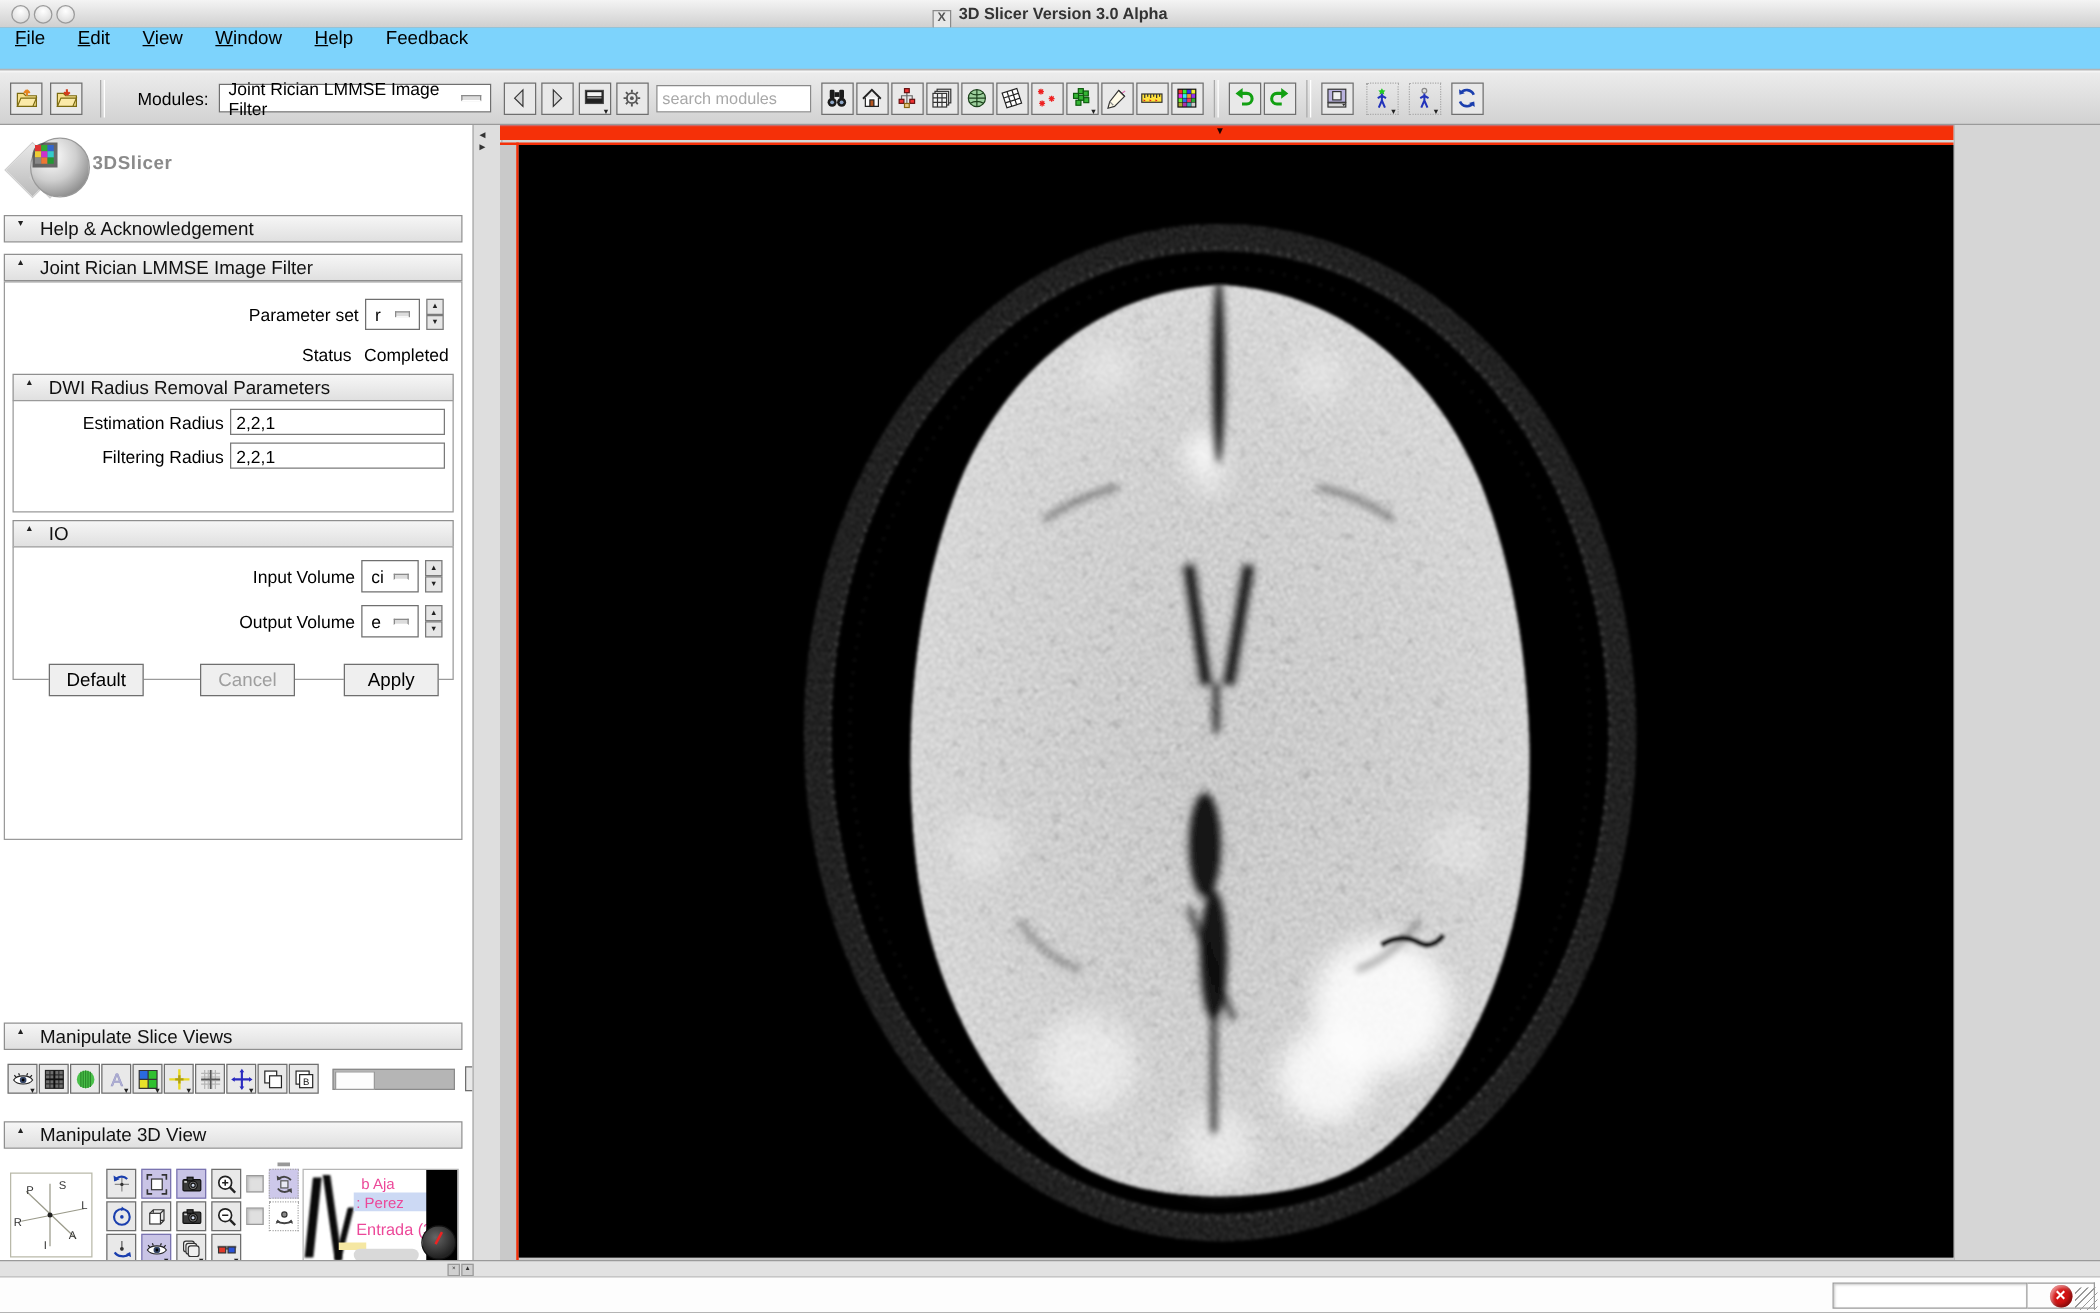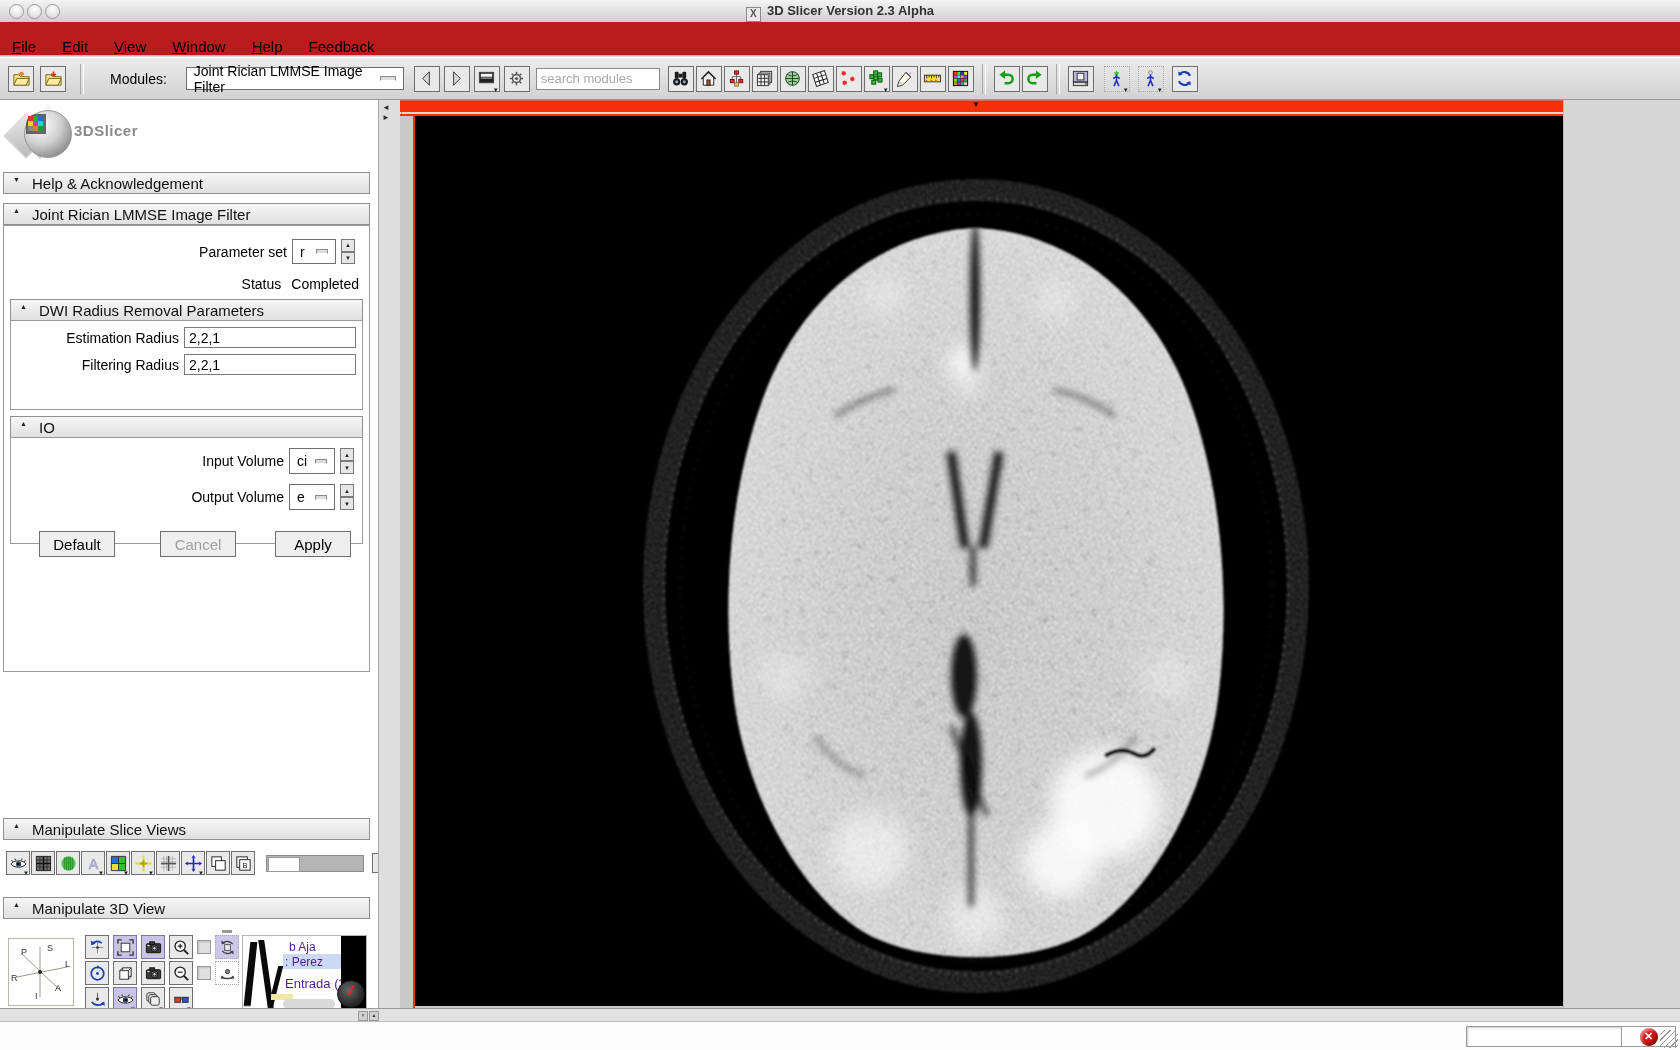--- a/index.html
+++ b/index.html
@@ -8,38 +8,38 @@
   .abs{position:absolute}
   
   #titlebar{left:0;top:0;width:1680px;height:22px;
     background:linear-gradient(#f4f4f4,#cfcfcf);border-bottom:1px solid #8e8e8e;}
   .mac{width:13px;height:13px;border-radius:50%;border:1px solid #9a9a9a;
     background:radial-gradient(circle at 50% 30%,#ffffff,#d4d4d4);top:4px}
   #title-text{width:100%;text-align:center;top:3px;font-size:13px;color:#333;font-weight:bold}
   #x11-icon{display:inline-block;width:13px;height:13px;border:1px solid #8a8a8a;background:#e8e8e8;
     font-size:10px;line-height:12px;text-align:center;color:#555;vertical-align:-2px;margin-right:6px;font-weight:bold}
   
-  #menubar{left:0;top:22px;width:1680px;height:34px;background:#b91c1c;border-bottom:1px solid #b5b5b5;
-    display:flex;align-items:flex-end;padding-left:12px;gap:26px;box-sizing:border-box}
+  #menubar{left:0;top:22px;width:1680px;height:34px;background:#7dd3fc;border-bottom:1px solid #b5b5b5;
+    display:flex;align-items:flex-start;padding-left:12px;gap:26px;box-sizing:border-box}
   .menu-item{font-size:15px;color:#000}
   
   #toolbar{left:0;top:57px;width:1680px;height:43px;background:linear-gradient(#ececec,#d2d2d2);
     border-top:1px solid #fff;border-bottom:1px solid #9a9a9a;display:flex;align-items:center;
     padding-left:8px;box-sizing:border-box}
   .tbtn{width:26px;height:26px;box-sizing:border-box;border:1px solid #6f6f6f;background:#e9e9e9;
     display:flex;align-items:center;justify-content:center;position:relative;flex:none}
   .tbtn.active{background:#c9c4e6;border-color:#7a74b0}
   .tbtn.flat{border:1px dotted #aaa;background:transparent}
   .tbtn.flat.active{background:#cdc8ea}
   .ic{display:flex}
   .ic svg{width:19px;height:19px;display:block}
   .caret{position:absolute;right:0;bottom:-2px;font-size:6px;color:#222;line-height:1}
   .tsep{width:2px;height:30px;border-left:1px solid #aaa;border-right:1px solid #fff;margin:0 8px;flex:none}
   .btn-row{display:flex;gap:2px;align-items:center}
-  #modules-label{margin-left:18px;margin-right:19px;font-size:14px}
+  #modules-label{margin-left:18px;margin-right:8px;font-size:14px}
   .dropbtn{box-sizing:border-box;border:1px solid #6f6f6f;background:#fff;display:flex;align-items:center;
     justify-content:space-between;padding:0 7px;font-size:14px}
   .dash{width:16px;height:5px;box-sizing:border-box;border:1px solid #8a8a8a;border-bottom-color:#fff;background:#dcdcdc;flex:none;margin-left:8px}
   #search-input{width:114px;height:20px;border:1px solid #8a8a8a;font-size:13px;padding:0 4px;color:#333;margin:0 8px 0 6px}
   #search-input::placeholder{color:#a8a8a8}
   
   #panel{left:0;top:100px;width:378px;height:910px;background:#fff;overflow:hidden}
   .sechead{left:3px;width:367px;height:22px;box-sizing:border-box;background:linear-gradient(#f6f6f6,#e0e0e0);
     border:1px solid #8f8f8f;display:flex;align-items:center;padding-left:28px;font-size:15px;color:#111}
   .tri{position:absolute;left:9px;top:3px;font-size:7px;color:#222}
@@ -85,42 +85,42 @@
     font-size:5px;line-height:7px;text-align:center;color:#333}
   #statusbar{left:0;top:1021px;width:1680px;height:29px;background:#fdfdfd;border-top:1px solid #bbb}
   #status-field{left:1466px;top:4px;width:156px;height:21px;box-sizing:border-box;border:1px solid #9a9a9a;background:#fff;box-shadow:inset 1px 1px 2px #ccc}
   #error-cell{left:1622px;top:4px;width:54px;height:21px;box-sizing:border-box;border:1px solid #9a9a9a;border-left:none;display:flex;align-items:center;justify-content:center}
   #error-btn{width:18px;height:18px;border-radius:50%;display:flex;align-items:center;justify-content:center;
     color:#fff;font-size:11px;font-weight:bold;box-shadow:inset -2px -2px 3px rgba(0,0,0,.35), inset 2px 2px 3px rgba(255,255,255,.5);}
   #resize-grip{left:1660px;top:8px;width:18px;height:18px;
     background:repeating-linear-gradient(135deg,transparent 0 3px,#9a9a9a 3px 4px)}
   
   #nav-preview{left:242px;top:835px;width:123px;height:73px;background:#fff;border:1px solid #b5b5b5;overflow:hidden}
-  #nav-preview .pv-line{position:absolute;font-size:12px;color:#4c1d95;white-space:nowrap}
+  #nav-preview .pv-line{position:absolute;font-size:12px;color:#ec4899;white-space:nowrap}
   #pv-highlight{position:absolute;left:40px;top:18px;width:83px;height:15px;background:#ccd9f4}
   #pv-black{position:absolute;right:0;top:0;width:25px;height:73px;background:#000}
   #pv-gauge{position:absolute;right:1px;bottom:1px;width:26px;height:26px;border-radius:50%;
     background:radial-gradient(circle at 40% 35%,#666,#222 70%);border:1px solid #111}
   #pv-needle{position:absolute;left:12px;top:4px;width:2px;height:11px;background:#e22;transform:rotate(28deg)}
   #pv-yellow{position:absolute;left:28px;top:58px;width:22px;height:6px;background:#f5e7a2}
   #pv-grayshape{position:absolute;left:40px;top:63px;width:52px;height:10px;background:#d9d9d9;border-radius:5px}
   .pv-stroke{position:absolute;background:#0a0a0a;filter:blur(.7px)}
   
   #axes-box{left:8px;top:838px;width:66px;height:68px;box-sizing:border-box;border:1px solid #b9b9a9;background:#fff}
   .axlbl{position:absolute;font-size:9px;color:#333}
 </style>
 </head>
 <body>
 
 <div id="titlebar" class="abs">
   <div class="mac abs" style="left:9px"></div>
   <div class="mac abs" style="left:27px"></div>
   <div class="mac abs" style="left:45px"></div>
   <div id="title-text" class="abs">
-    <span id="x11-icon">X</span><span>3D Slicer Version 2.3 Alpha</span>
+    <span id="x11-icon">X</span><span>3D Slicer Version 3.0 Alpha</span>
   </div>
 </div>
 
 <div id="menubar" class="abs">
     <div class="menu-item"><u>F</u>ile</div>
     <div class="menu-item"><u>E</u>dit</div>
     <div class="menu-item"><u>V</u>iew</div>
     <div class="menu-item"><u>W</u>indow</div>
     <div class="menu-item"><u>H</u>elp</div>
     <div class="menu-item">Feedback</div>

